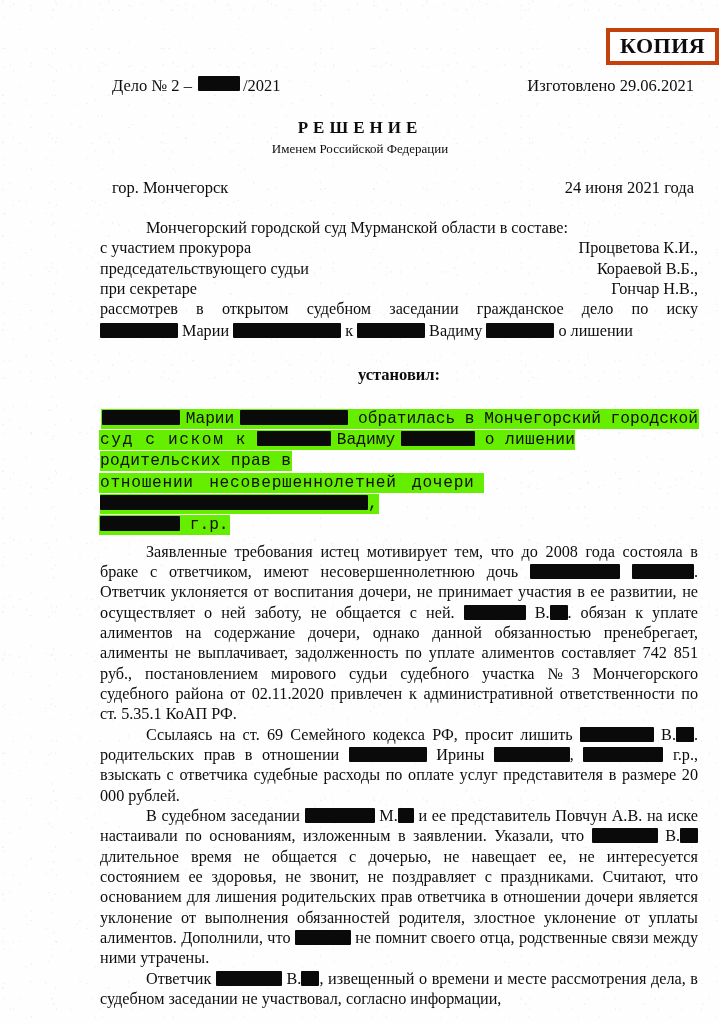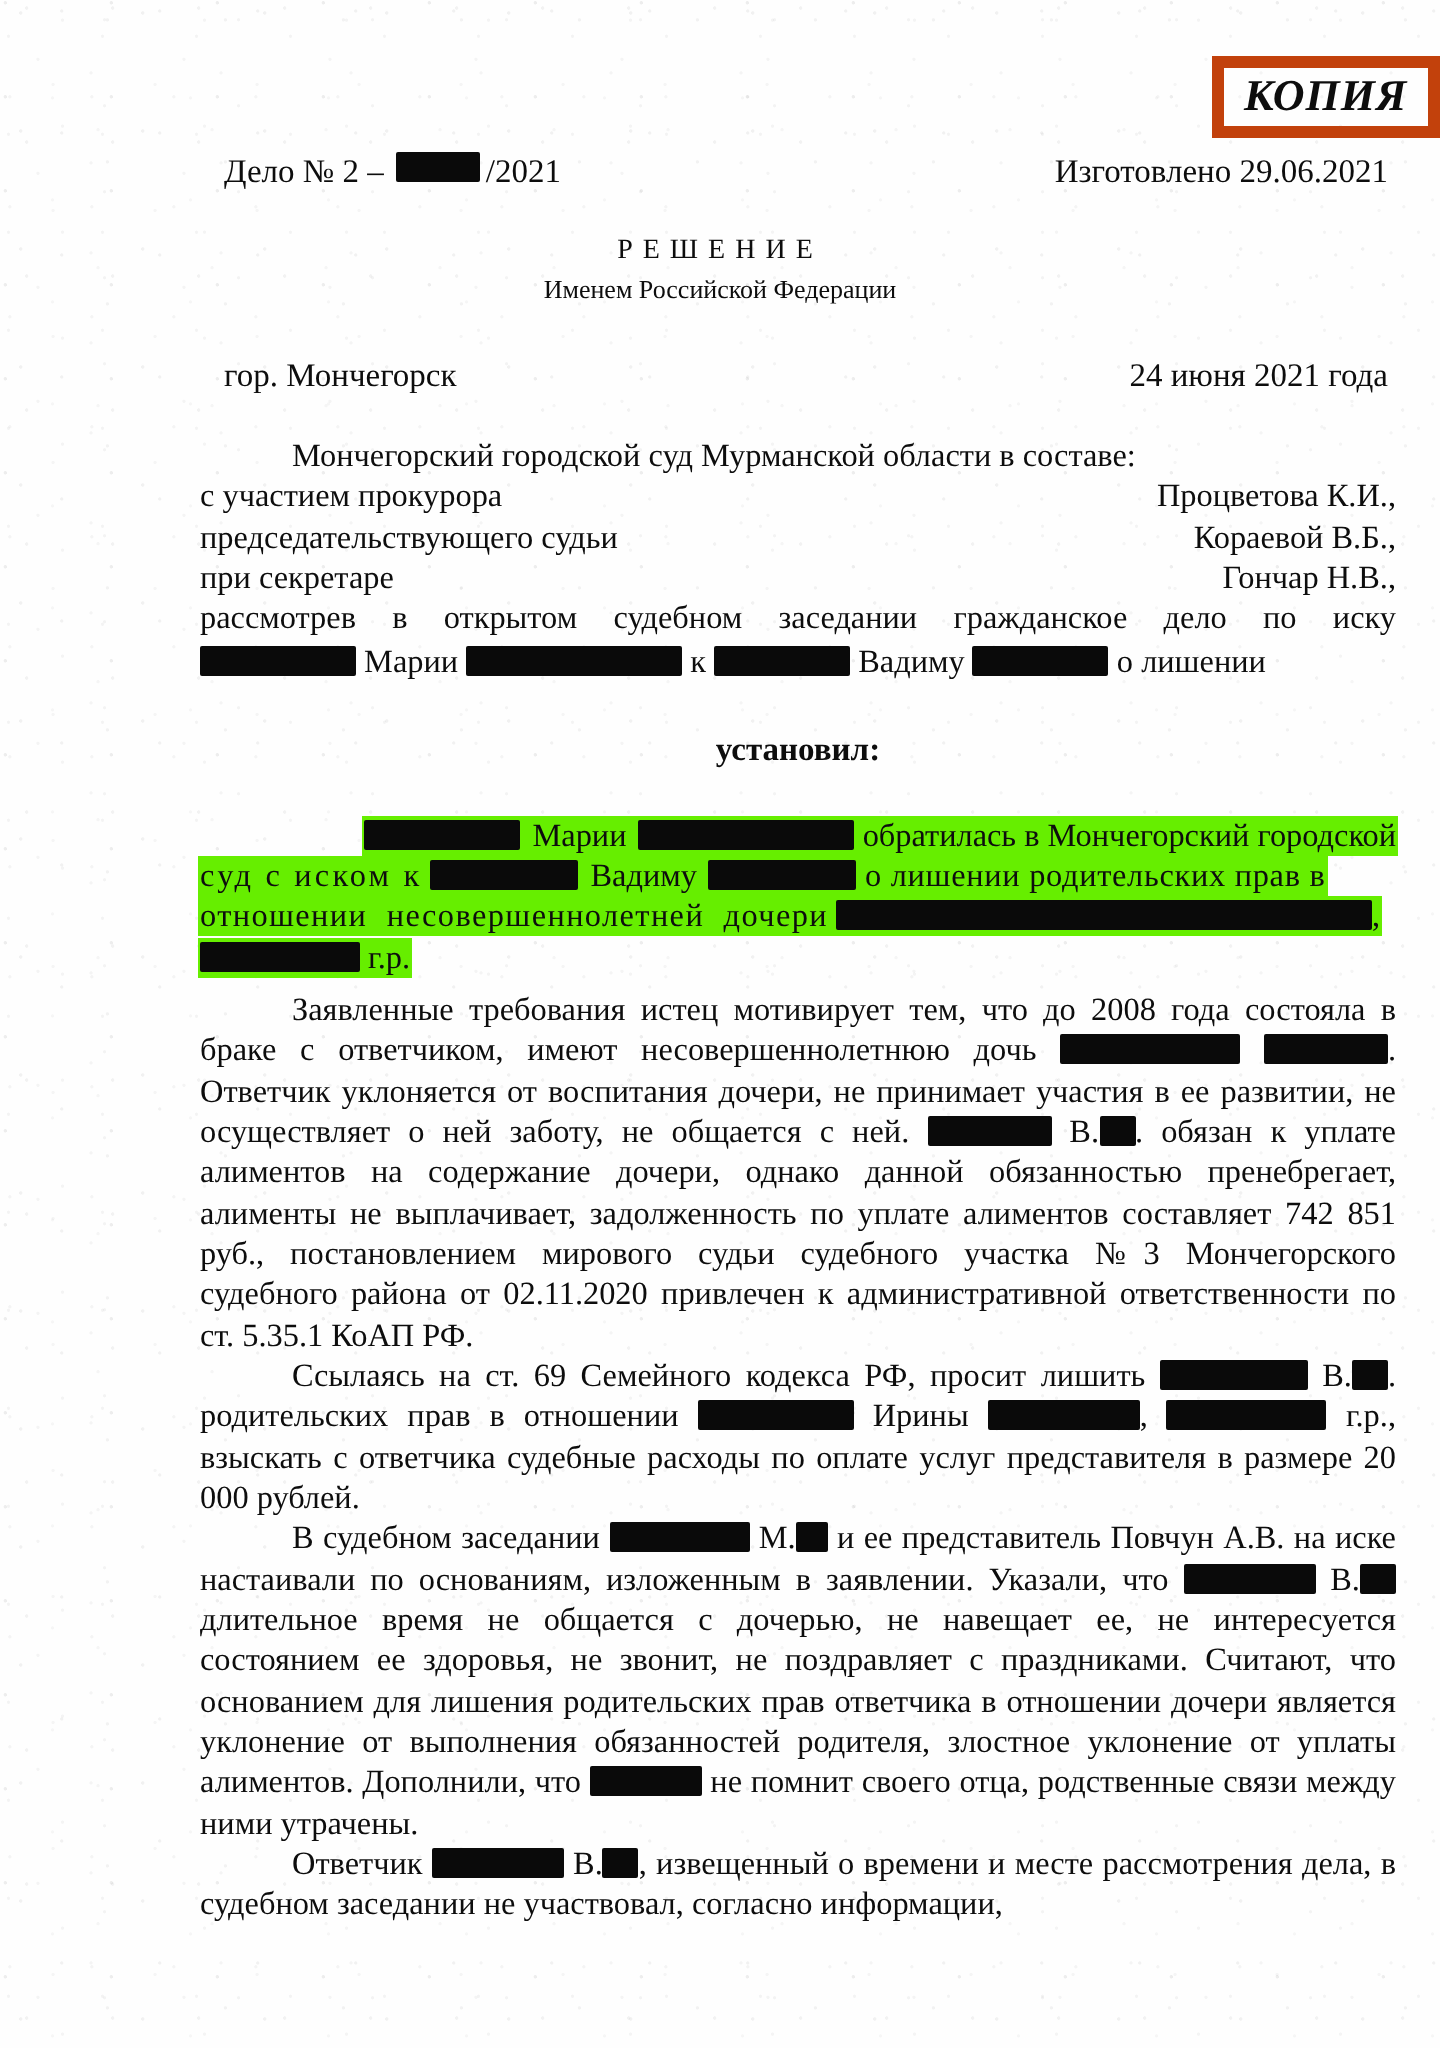--- a/index.html
+++ b/index.html
@@ -41,28 +41,27 @@
                     49px 61px, 67px 43px, 59px 71px, 47px 49px,
                     73px 57px, 51px 63px, 65px 45px, 57px 69px,
                     41px 55px, 69px 51px;
   }
 
   
   .copy-stamp {
     position: absolute;
     left: 606px;
     top: 28px;
-    border: 6px solid #c2410c;
+    border: 4px solid #c2410c;
     padding: 2px 10px 4px;
     font-size: 22px;
     font-weight: bold;
     letter-spacing: .5px;
     line-height: 1.05;
     font-family: "Liberation Serif", "DejaVu Serif", serif;
-    font-style: italic;
   }
 
   
   .case-row {
     position: absolute;
     left: 112px;
     top: 76px;
     right: 26px;
     display: flex;
     justify-content: space-between;
@@ -71,22 +70,22 @@
   }
   .case-no { display: flex; align-items: baseline; gap: 0; }
 
   .title-block {
     position: absolute;
     left: 0; right: 0;
     top: 118px;
     text-align: center;
   }
   .doc-title {
-    font-size: 14px;
-    font-weight: normal;
+    font-size: 17px;
+    font-weight: bold;
     letter-spacing: 5px;
     margin-bottom: 3px;
   }
   .doc-subtitle {
     font-size: 13px;
     font-weight: normal;
   }
 
   .place-row {
     position: absolute;
@@ -129,20 +128,21 @@
     display: inline-block;
     background: #0a0a0a;
     vertical-align: -2px;
     height: 15px;
     border-radius: 1px;
   }
   
   .hl {
     background: #66ee00;
     box-shadow: 0 0 0 1px #66ee00;
+    font-family: Liberation Mono, monospace;
   }
 </style>
 </head>
 <body>
 
 <div class="page">
   <div class="noise"></div>
 
   <div class="copy-stamp">КОПИЯ</div>
 

